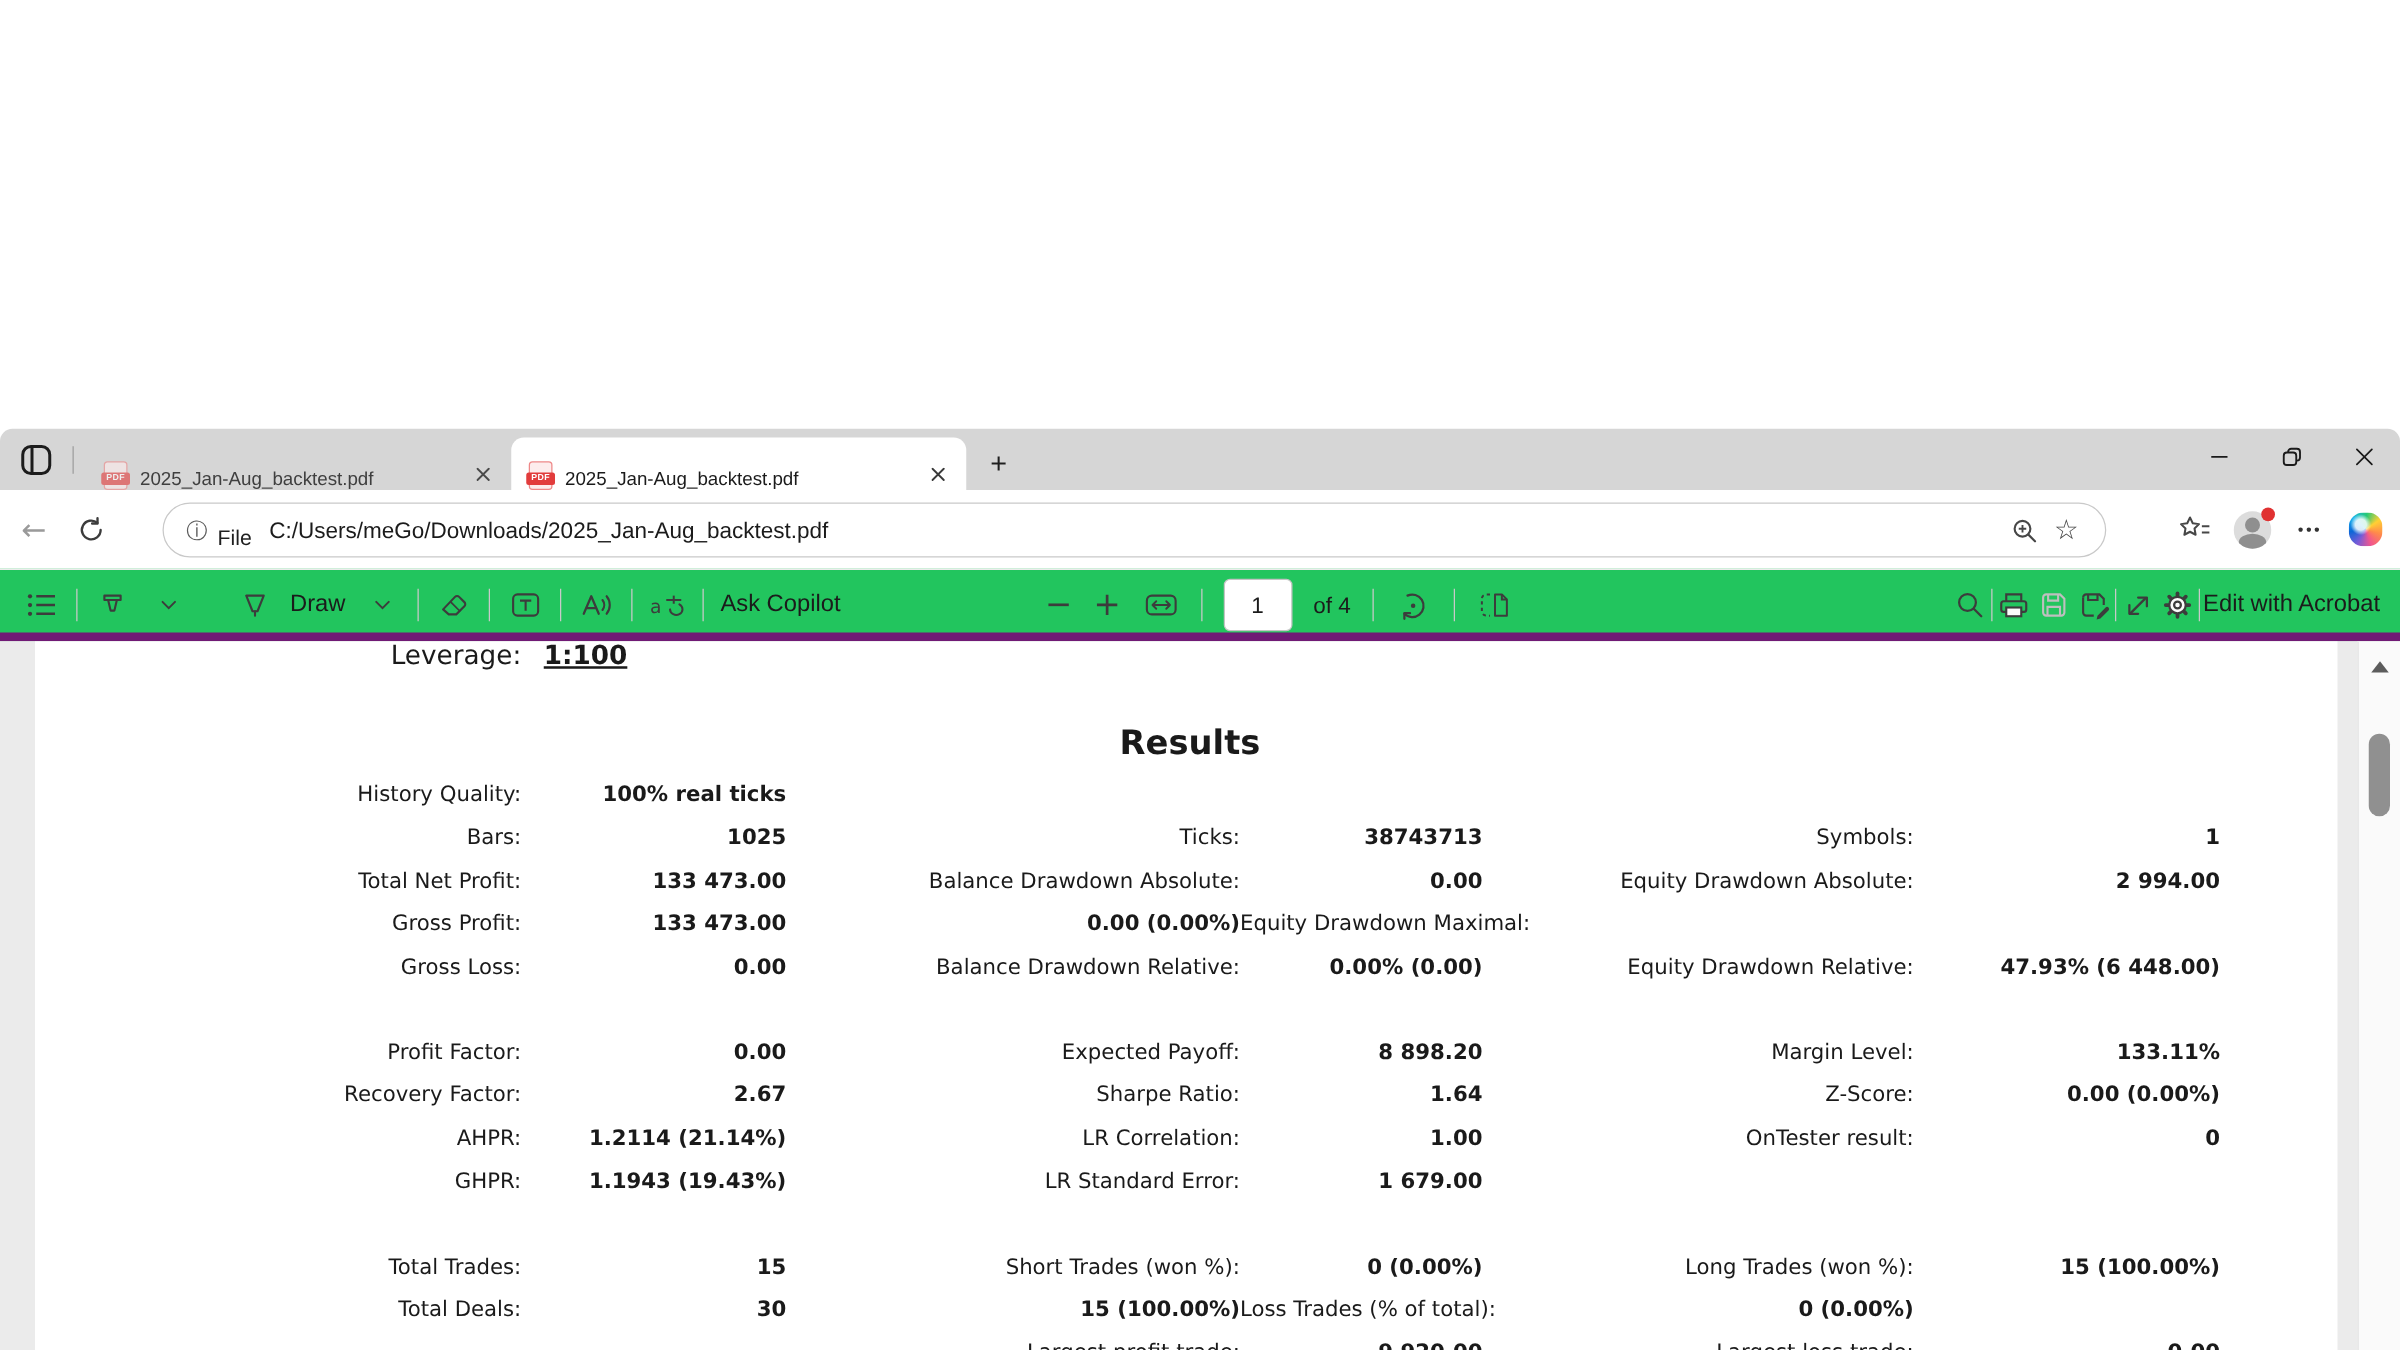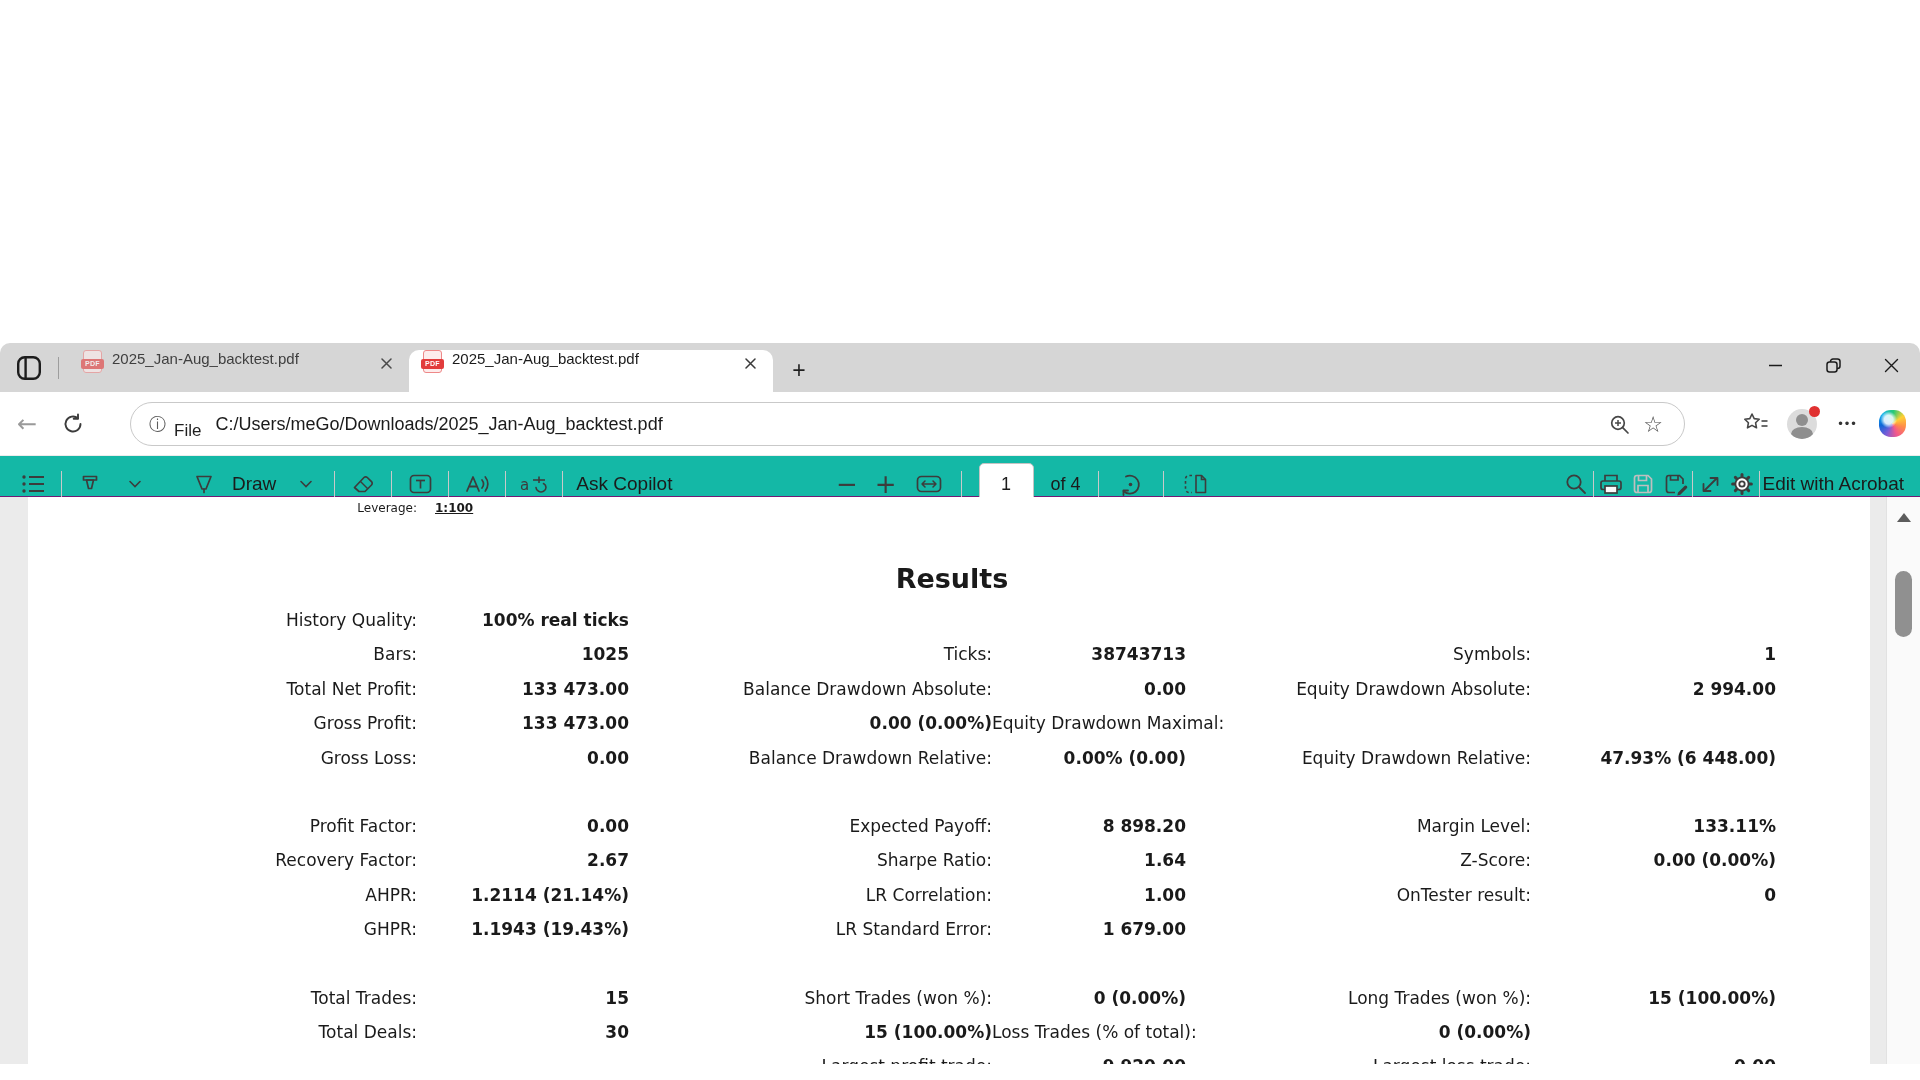--- a/index.html
+++ b/index.html
@@ -7,21 +7,21 @@
   .desktop { position:relative; width:1920px; height:1080px; background:#fff; overflow:hidden; }
 
   
   .bwindow { position:absolute; left:0; top:343px; width:1920px; height:737px; }
 
   
   .tabstrip { position:relative; height:49px; background:#d6d6d6; border-radius:10px 10px 0 0; display:flex; align-items:flex-end; }
   .ts-left { display:flex; align-items:center; height:49px; padding-left:14px; }
   .ws-icon { width:30px; height:30px; display:flex; align-items:center; justify-content:center; cursor:pointer; }
   .ts-divider { width:1px; height:22px; background:#9d9d9d; margin:0 10px 0 14px; align-self:center; }
-  .tab { height:42px; display:flex; align-items:flex-start; padding:0 10px 0 14px; cursor:pointer; }
+  .tab { height:42px; display:flex; align-items:flex-end; padding:0 10px 0 14px; cursor:pointer; }
   .tab.inactive { width:340px; color:#3f3f3f; }
   .tab.active { width:364px; background:#ffffff; border-radius:10px 10px 0 0; color:#1b1b1b; }
   .tab-title { font-size:15px; margin-left:10px; white-space:nowrap; overflow:hidden; text-overflow:ellipsis; flex:1; }
   .tab-close { width:26px; height:26px; border-radius:6px; display:flex; align-items:center; justify-content:center; cursor:pointer; }
   .newtab { width:32px; height:32px; margin:0 0 6px 10px; font-size:23px; font-weight:300; color:#1f1f1f; display:flex; align-items:center; justify-content:center; border-radius:6px; cursor:pointer; }
   .wincontrols { position:absolute; right:0; top:0; height:49px; display:flex; }
   .wc { width:58px; height:44px; display:flex; align-items:center; justify-content:center; cursor:pointer; }
 
   
   .pdficon { position:relative; width:19px; height:23px; border:1.5px solid #e88; border-radius:3px; background:#fdecec; flex:none; }
@@ -44,37 +44,37 @@
   .avatar .body { position:absolute; left:4px; top:18px; width:22px; height:14px; border-radius:50%; background:#8f8f8f; }
   .avatar .clip { position:absolute; inset:0; border-radius:50%; overflow:hidden; }
   .avatar .dot { position:absolute; right:-3px; top:-3px; width:11px; height:11px; border-radius:50%; background:#e03131; }
   .dots-glyph { font-size:13px; letter-spacing:2px; color:#333; }
   .copilot { width:27px; height:27px; border-radius:44%; background:
      radial-gradient(circle at 36% 36%, rgba(255,255,255,.85) 0 18%, rgba(255,255,255,0) 34%),
      conic-gradient(from 210deg, #7b5bd6, #0b67d8, #19b5ee, #25c975, #ffd034, #ff8b4a, #f2578c, #7b5bd6);
      cursor:pointer; }
 
   
-  .pdfbar { position:relative; height:42px; background:#14b8a6; border-top:1px solid #ececec; border-bottom:1px solid #701a75; }
+  .pdfbar { position:relative; height:58px; background:#22c55e; border-top:1px solid #ececec; border-bottom:7px solid #701a75; }
   .tb-group { position:absolute; top:0; height:56px; display:flex; align-items:center; }
   .tb-left { left:18px; gap:13px; }
   .tb-center { left:836px; gap:17px; }
   .tb-right { right:16px; gap:2px; }
   .tb-ic { min-width:30px; height:34px; display:flex; align-items:center; justify-content:center; border-radius:6px; cursor:pointer; }
   .tb-divider { width:1px; height:26px; background:#c9c9c9; }
   .tb-label { font-size:19px; color:#1b1b1b; cursor:pointer; }
   .tb-glyph { font-size:24px; color:#3c3c3c; font-family:"DejaVu Sans", sans-serif; cursor:pointer; }
   .page-box { width:55px; height:42px; border:1px solid #c4c4c4; border-radius:5px; background:#fff; text-align:center; font-size:18px; color:#1b1b1b; font-family:"Liberation Sans", sans-serif; }
   .of-label { font-size:18px; color:#1b1b1b; }
   .chev { margin-left:2px; }
 
   
   .viewer { position:relative; height:567px; background:#ebebeb; overflow:hidden; }
   .pdf-page { position:absolute; left:28px; top:0; width:1842px; height:567px; background:#fff; overflow:hidden; font-family:"DejaVu Sans", sans-serif; color:#1a1a1a; }
-  .lev-row { display:flex; margin-top:1px; height:20px; line-height:20px; font-size:12px; }
+  .lev-row { display:flex; margin-top:1px; height:20px; line-height:20px; font-size:21px; }
   .lev-label { width:389px; text-align:right; }
   .lev-value { margin-left:18px; font-weight:bold;text-decoration:underline; }
   .results-title { margin-top:45px; height:32px; line-height:32px; text-align:center; font-size:27px; font-weight:bold; width:1848px; }
   .stats { margin-top:8px; }
   .stat-block { margin-bottom:34px; }
   .stat-row { display:grid; grid-template-columns:389px 212px 363px 194px 345px 245px; height:34.4px; line-height:34.4px; font-size:17px; }
   .stat-cell { text-align:right; white-space:nowrap; }
   .stat-value { font-weight:bold; }
 
   

